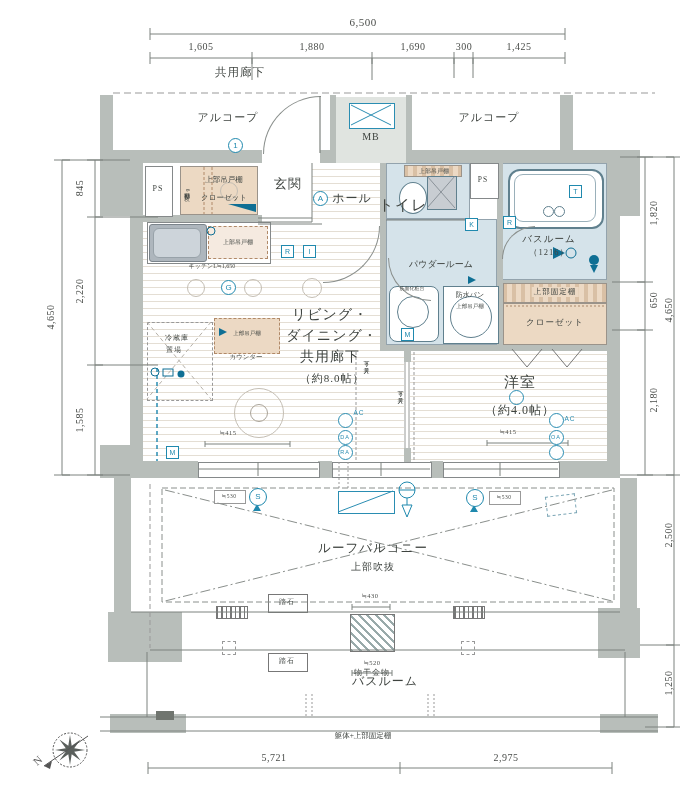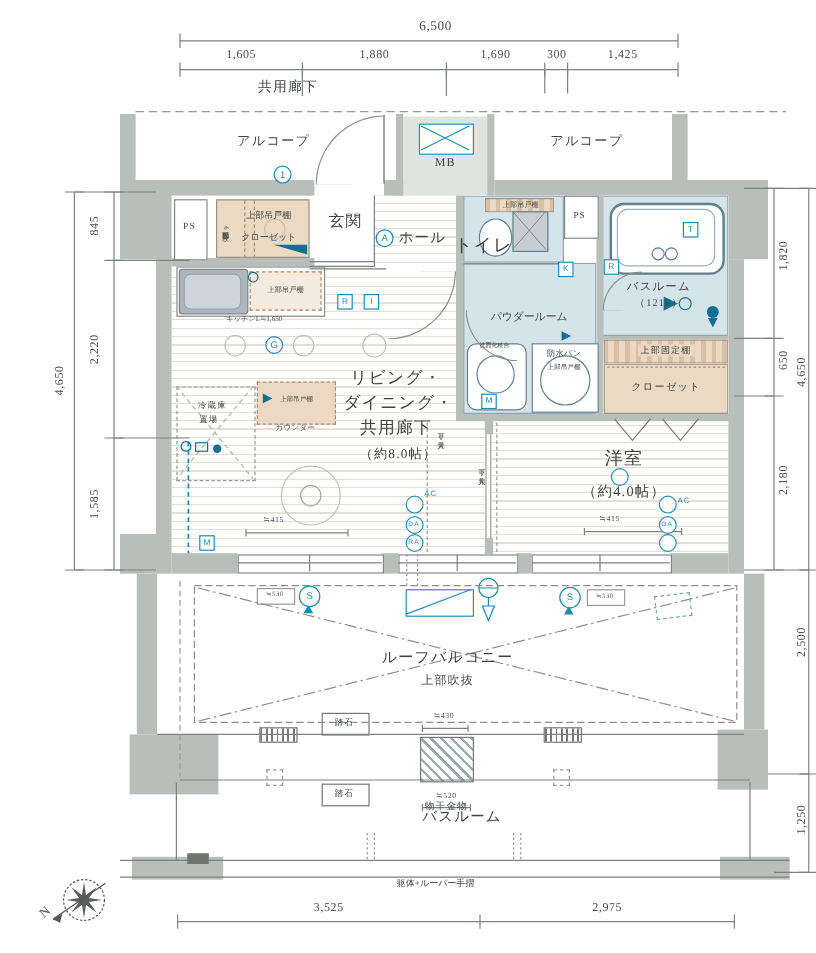--- a/index.html
+++ b/index.html
@@ -232,21 +232,21 @@
   <div class="rlbl dim" style="left:50px;top:317px;font-size:10px">4,650</div>
   <div class="rlbl dim" style="left:79px;top:188px;font-size:10px">845</div>
   <div class="rlbl dim" style="left:79px;top:291px;font-size:10px">2,220</div>
   <div class="rlbl dim" style="left:79px;top:420px;font-size:10px">1,585</div>
   <div class="rlbl dim" style="left:653px;top:213px;font-size:10px">1,820</div>
   <div class="rlbl dim" style="left:653px;top:300px;font-size:10px">650</div>
   <div class="rlbl dim" style="left:653px;top:400px;font-size:10px">2,180</div>
   <div class="rlbl dim" style="left:668px;top:310px;font-size:10px">4,650</div>
   <div class="rlbl dim" style="left:668px;top:535px;font-size:10px">2,500</div>
   <div class="rlbl dim" style="left:668px;top:683px;font-size:10px">1,250</div>
-  <div class="lbl dim" style="left:274px;top:757px;font-size:10px">3,525</div>
+  <div class="lbl dim" style="left:274px;top:757px;font-size:10px">5,721</div>
   <div class="lbl dim" style="left:506px;top:757px;font-size:10px">2,975</div>
   <div class="lbl dim" style="left:228px;top:433px;font-size:6.5px">≒415</div>
   <div class="lbl dim" style="left:508px;top:432px;font-size:6.5px">≒415</div>
   <div class="lbl dim" style="left:229px;top:496px;font-size:5.5px">≒530</div>
   <div class="lbl dim" style="left:504px;top:497px;font-size:5.5px">≒530</div>
   <div class="lbl dim" style="left:370px;top:596px;font-size:6.5px">≒430</div>
   <div class="lbl dim" style="left:372px;top:663px;font-size:6.5px">≒520</div>
   <div class="lbl dim" style="left:212px;top:266px;font-size:6px;letter-spacing:0">キッチンL≒1,650</div>
 
   <div class="lbl" style="left:240px;top:72px;font-size:11.5px">共用廊下</div>
@@ -282,21 +282,21 @@
   <div class="lbl" style="left:177px;top:338px;font-size:7px">冷蔵庫</div>
   <div class="lbl" style="left:174px;top:350px;font-size:7px">置場</div>
   <div class="vlbl" style="left:366px;top:360px;font-size:6px;letter-spacing:0">下り天井</div>
   <div class="vlbl" style="left:400px;top:390px;font-size:6px;letter-spacing:0">下り天井</div>
   <div class="lbl" style="left:373px;top:548px;font-size:12.5px">ルーフバルコニー</div>
   <div class="lbl" style="left:373px;top:567px;font-size:10px">上部吹抜</div>
   <div class="lbl" style="left:287px;top:602px;font-size:7px">踏石</div>
   <div class="lbl" style="left:287px;top:661px;font-size:7px">踏石</div>
   <div class="lbl" style="left:385px;top:681px;font-size:12px">バスルーム</div>
   <div class="lbl" style="left:372px;top:672px;font-size:8px">物干金物</div>
-  <div class="lbl" style="left:363px;top:736px;font-size:7.5px;letter-spacing:0">躯体+ルーバー手摺</div>
+  <div class="lbl" style="left:363px;top:736px;font-size:7.5px;letter-spacing:0">躯体+上部固定棚</div>
 
   <div class="cycirc" style="left:313px;top:191px">A</div>
   <div class="cycirc" style="left:221px;top:280px">G</div>
   <div class="cycirc" style="left:228px;top:138px">1</div>
   <div class="cybox" style="left:281px;top:245px">R</div>
   <div class="cybox" style="left:303px;top:245px">I</div>
   <div class="cybox" style="left:465px;top:218px">K</div>
   <div class="cybox" style="left:569px;top:185px">T</div>
   <div class="cybox" style="left:503px;top:216px">R</div>
   <div class="cybox" style="left:401px;top:328px">M</div>

